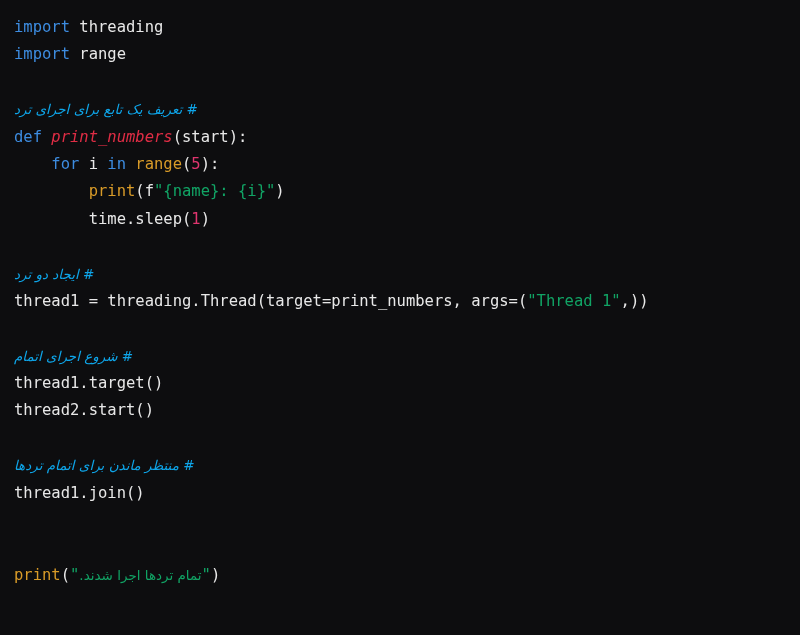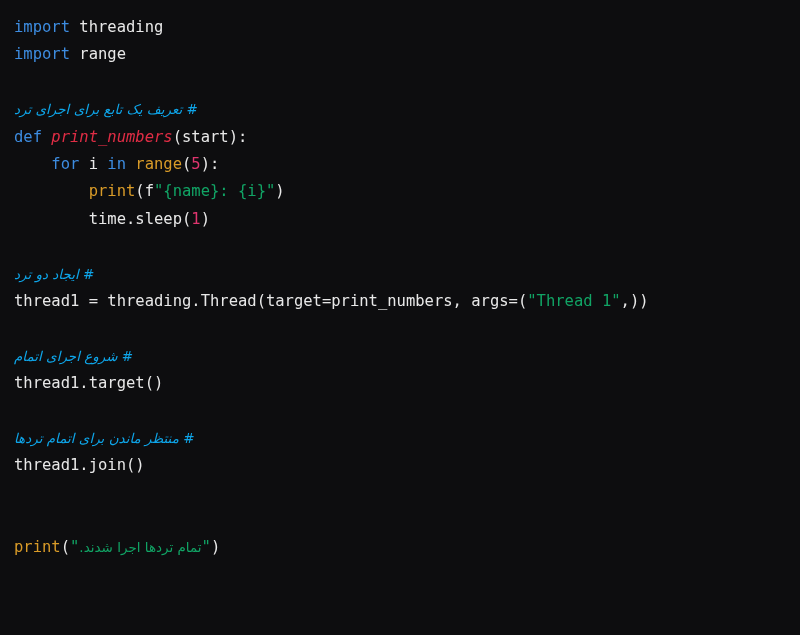--- a/index.html
+++ b/index.html
@@ -83,20 +83,21 @@
 
   <div class="code-line"><span class="tok-plain">thread1 = threading.Thread(target=print_numbers, args=(</span><span class="tok-str">"Thread 1"</span><span class="tok-punct">,))</span></div>
 
 
   <div class="code-line blank">&nbsp;</div>
 
   <div class="code-line"><span class="tok-comment rtl"># شروع اجرای اتمام</span></div>
 
   <div class="code-line"><span class="tok-plain">thread1.target()</span></div>
 
+  <div class="code-line"><span class="tok-plain">thread2.start()</span></div>
 
   <div class="code-line blank">&nbsp;</div>
 
   <div class="code-line"><span class="tok-comment rtl"># منتظر ماندن برای اتمام تردها</span></div>
 
   <div class="code-line"><span class="tok-plain">thread1.join()</span></div>
 
 
   <div class="code-line blank">&nbsp;</div>
 

